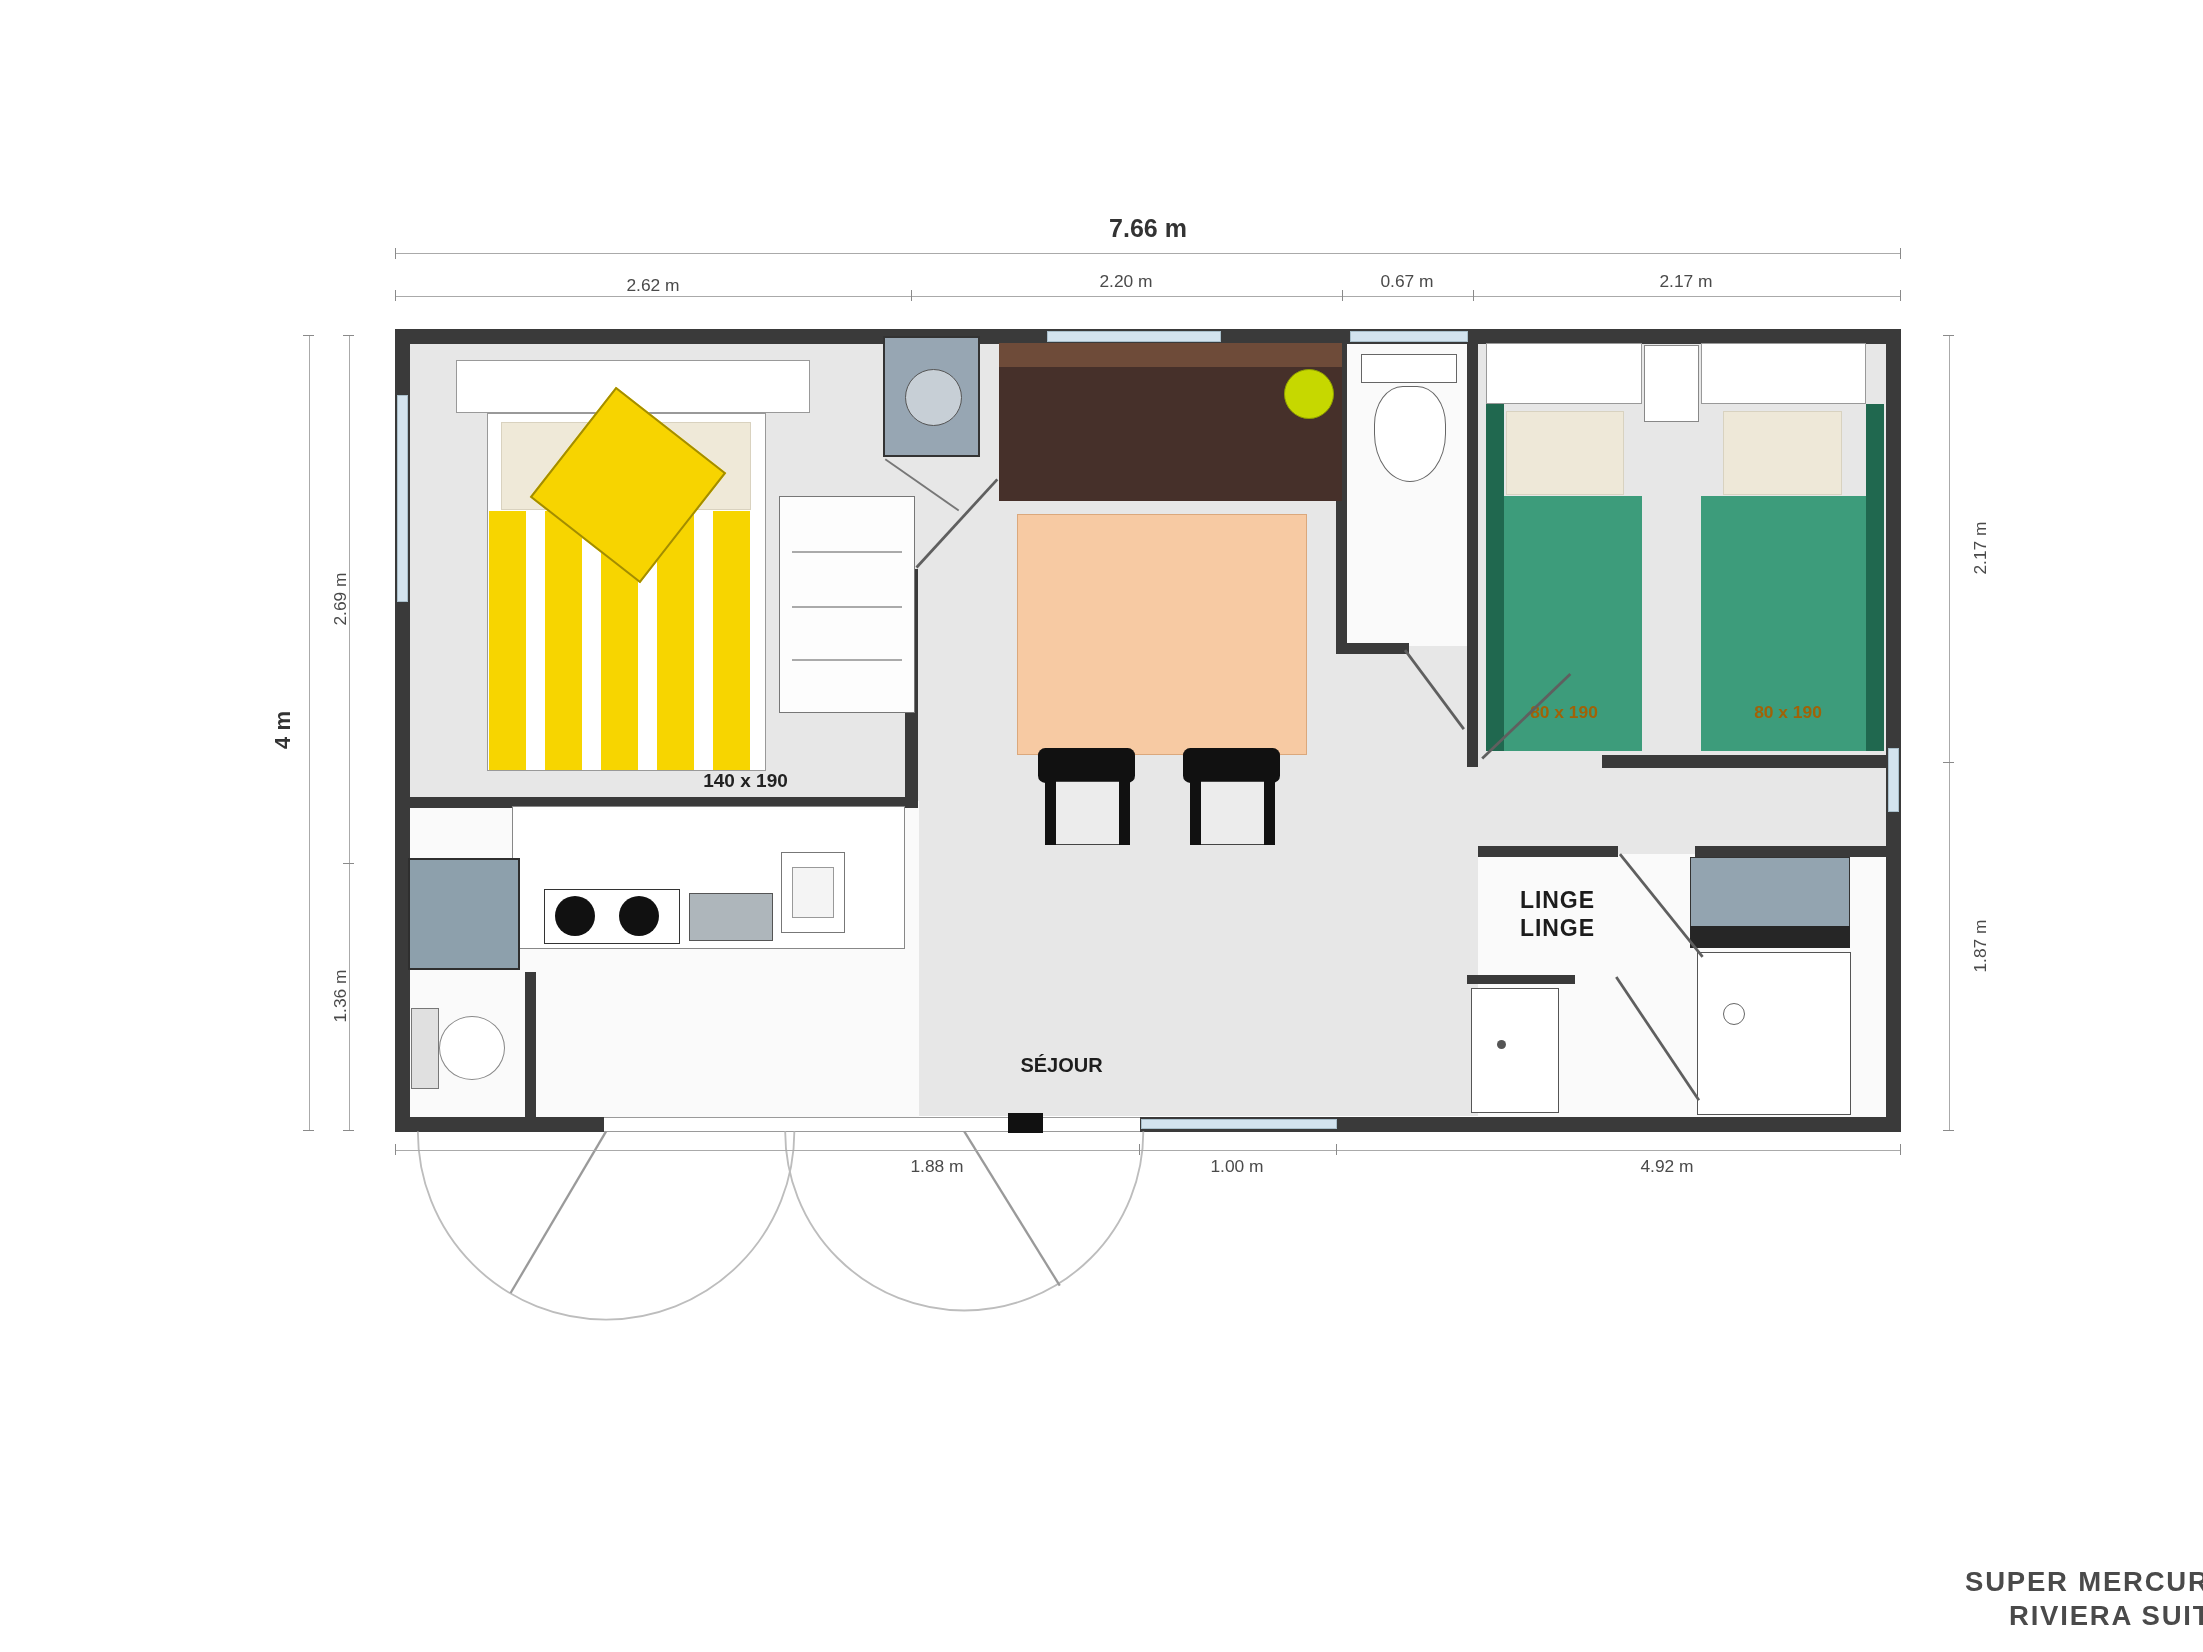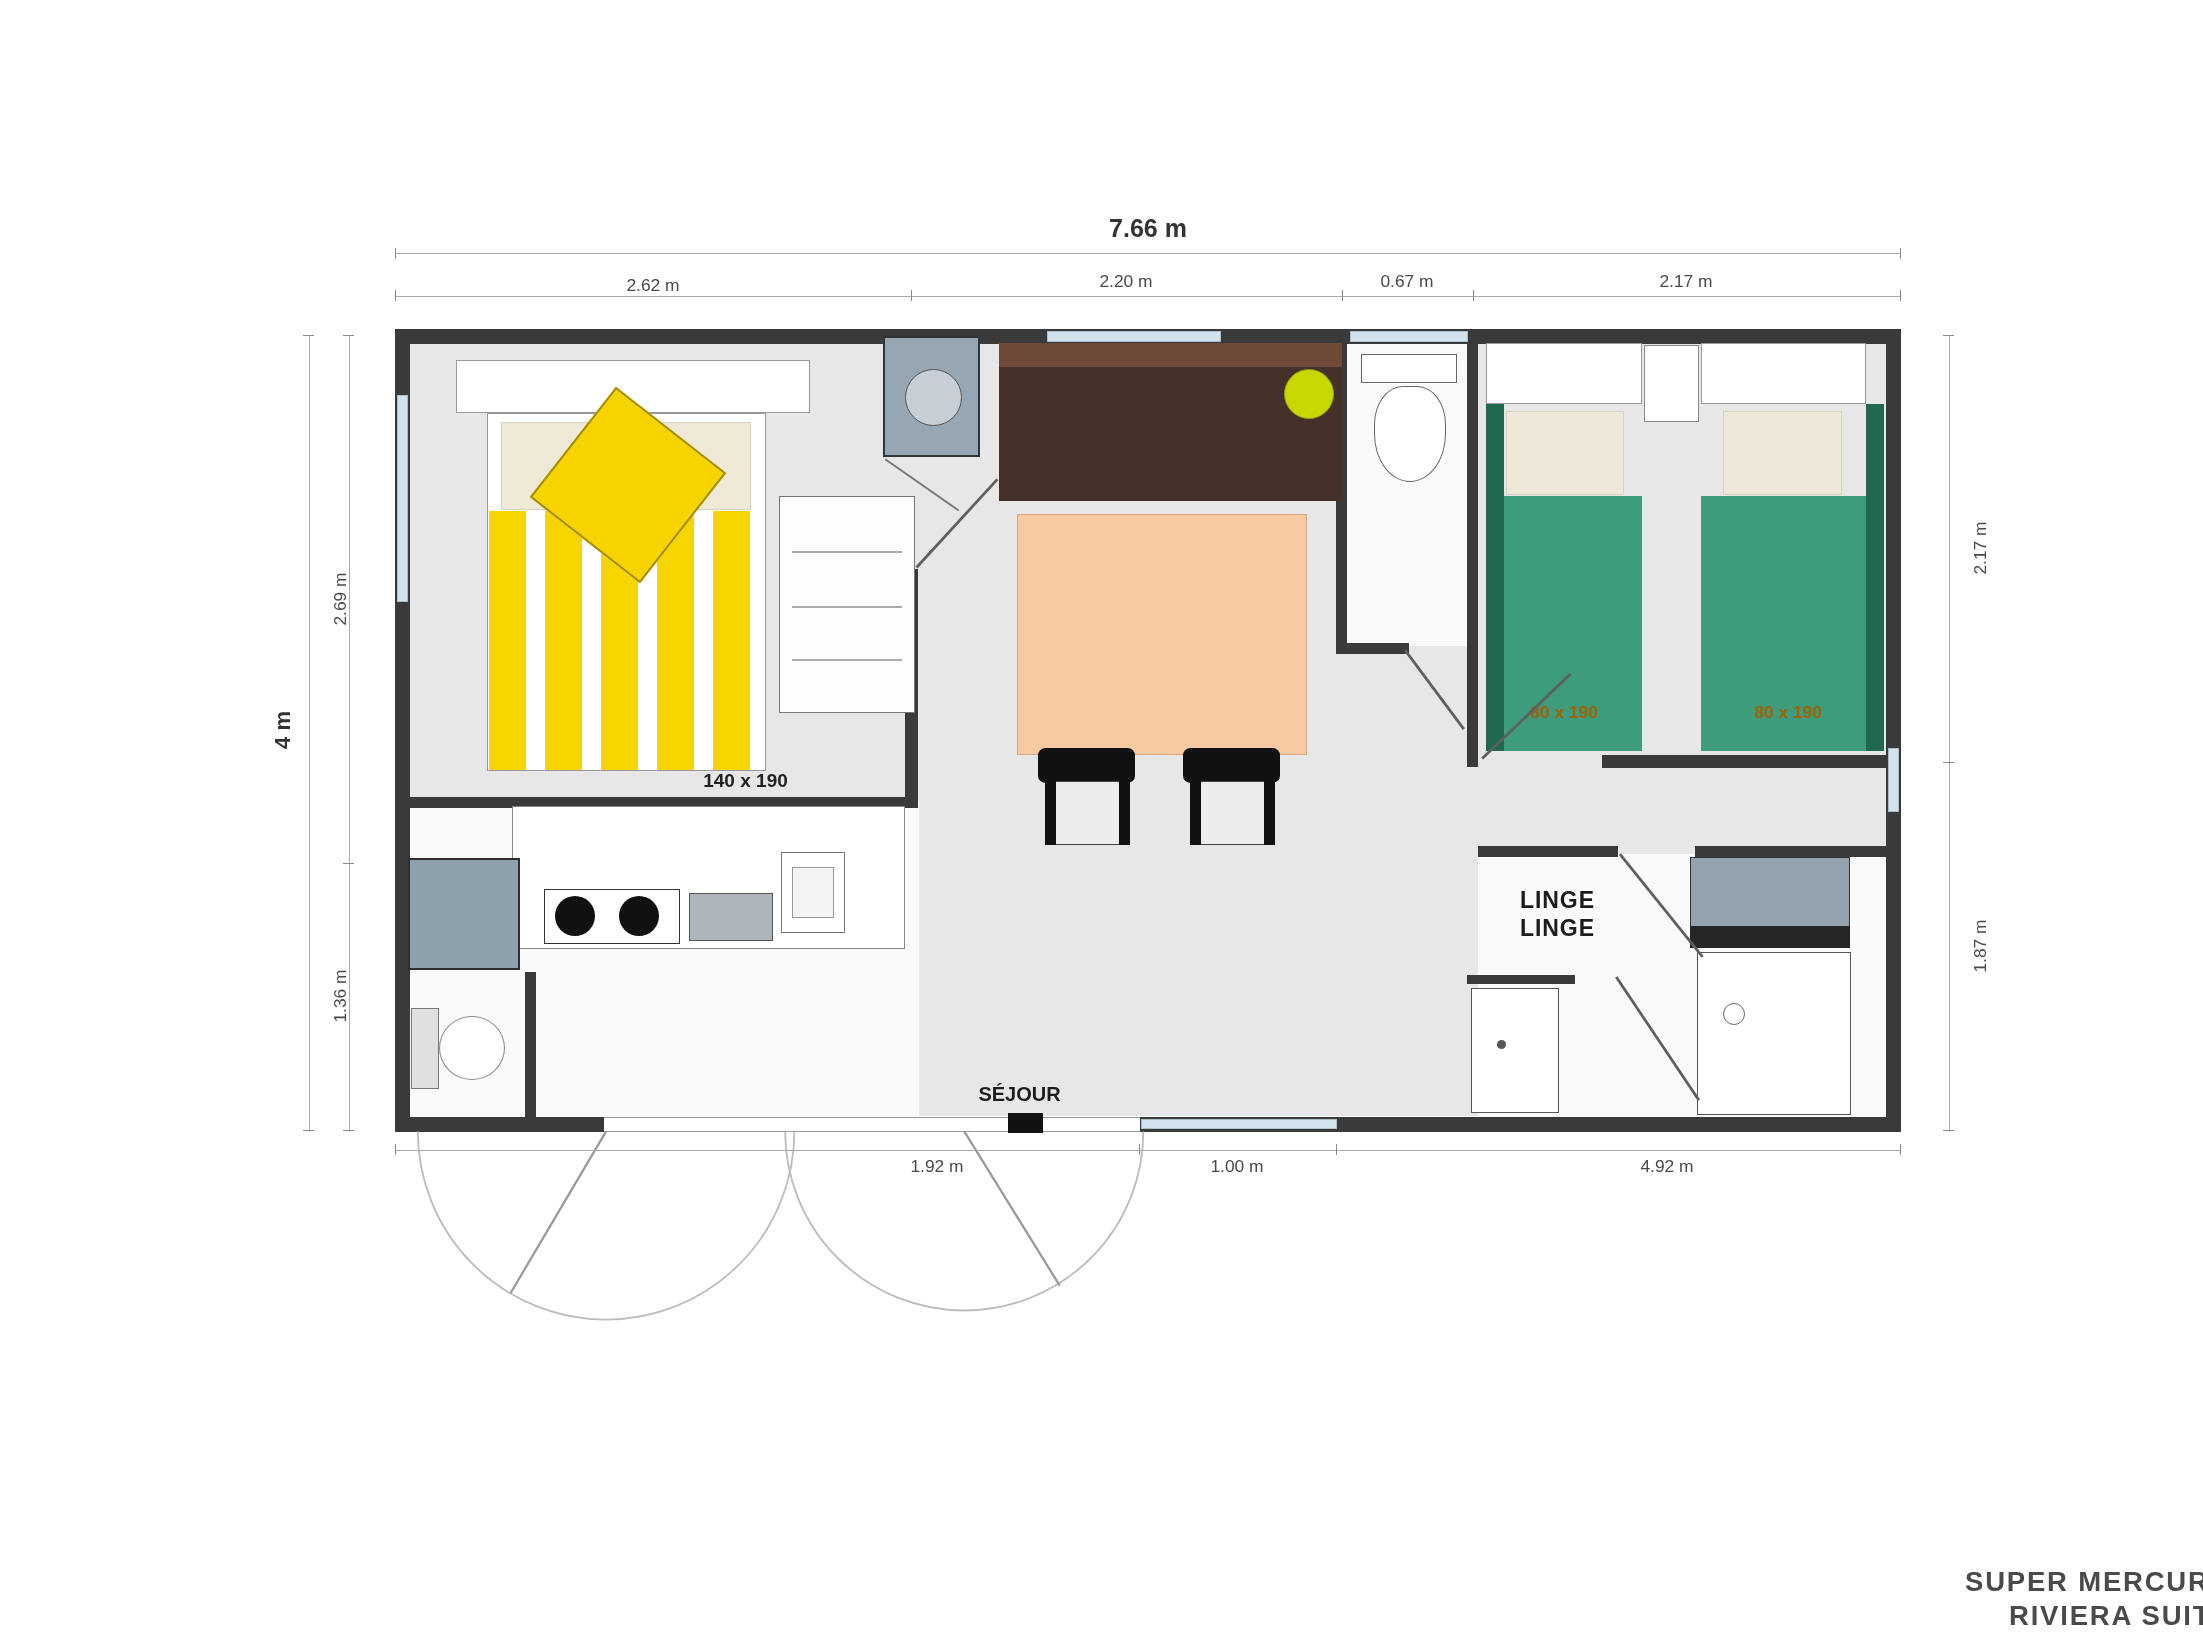--- a/index.html
+++ b/index.html
@@ -95,21 +95,21 @@
 
   <div class="furn" style="left:1038px;top:748px;width:97px;height:35px;background:#111111;border-radius:7.3px;"></div>
   <div class="furn" style="left:1045px;top:781px;width:84px;height:64px;background:#ececec;border:1.8px solid #444444;"></div>
   <div class="abs" style="left:1045px;top:781px;width:11px;height:64px;background:#111111;"></div>
   <div class="abs" style="left:1119px;top:781px;width:11px;height:64px;background:#111111;"></div>
 
   <div class="furn" style="left:1183px;top:748px;width:97px;height:35px;background:#111111;border-radius:7.3px;"></div>
   <div class="furn" style="left:1190px;top:781px;width:84px;height:64px;background:#ececec;border:1.8px solid #444444;"></div>
   <div class="abs" style="left:1190px;top:781px;width:11px;height:64px;background:#111111;"></div>
   <div class="abs" style="left:1264px;top:781px;width:11px;height:64px;background:#111111;"></div>
-  <div class="roomlabel" style="left:946px;top:1054px;width:147px;margin-top:29px;">SÉJOUR</div>
+  <div class="roomlabel" style="left:988px;top:1054px;width:147px;">SÉJOUR</div>
 
   <div class="furn" style="left:1361px;top:354px;width:96px;height:29px;background:#ffffff;border:1.8px solid #666666;"></div>
   <div class="furn" style="left:1374px;top:386px;width:72px;height:96px;background:#ffffff;border:1.8px solid #666666;border-radius:40% 40% 50% 50%;"></div>
 
   <div class="furn" style="left:1644px;top:345px;width:55px;height:77px;background:#ffffff;border:1.8px solid #888888;"></div>
 
   <div class="furn" style="left:1486px;top:343px;width:156px;height:61px;background:#ffffff;border:1.8px solid #999999;"></div>
   <div class="furn" style="left:1486px;top:496px;width:156px;height:255px;background:#3d9c7b;"></div>
   <div class="furn" style="left:1506px;top:411px;width:118px;height:84px;background:#eee8d8;border:1.8px solid #d8d2c0;"></div>
   <div class="abs" style="left:1486px;top:404px;width:18.4px;height:347px;background:#20684f;"></div>
@@ -178,21 +178,21 @@
   <div class="tick-h" style="left:1943px;top:762px;"></div>
   <div class="tick-h" style="left:1943px;top:1130px;"></div>
   <div class="dimlabel vlabel" style="left:1925px;top:537px;">2.17 m</div>
   <div class="dimlabel vlabel" style="left:1925px;top:935px;">1.87 m</div>
 
   <div class="dim-h" style="left:395px;top:1150px;width:1506px;"></div>
   <div class="tick-v" style="left:395px;top:1144px;"></div>
   <div class="tick-v" style="left:1139px;top:1144px;"></div>
   <div class="tick-v" style="left:1336px;top:1144px;"></div>
   <div class="tick-v" style="left:1900px;top:1144px;"></div>
-  <div class="dimlabel" style="left:882px;top:1155px;">1.92 m</div>
+  <div class="dimlabel" style="left:882px;top:1155px;">1.88 m</div>
   <div class="dimlabel" style="left:1182px;top:1155px;">1.00 m</div>
   <div class="dimlabel" style="left:1612px;top:1155px;">4.92 m</div>
 
   <div class="brand">
     <div class="l1">SUPER MERCURE</div>
     <div class="l2">RIVIERA SUITE</div>
   </div>
 
 </div>
 

